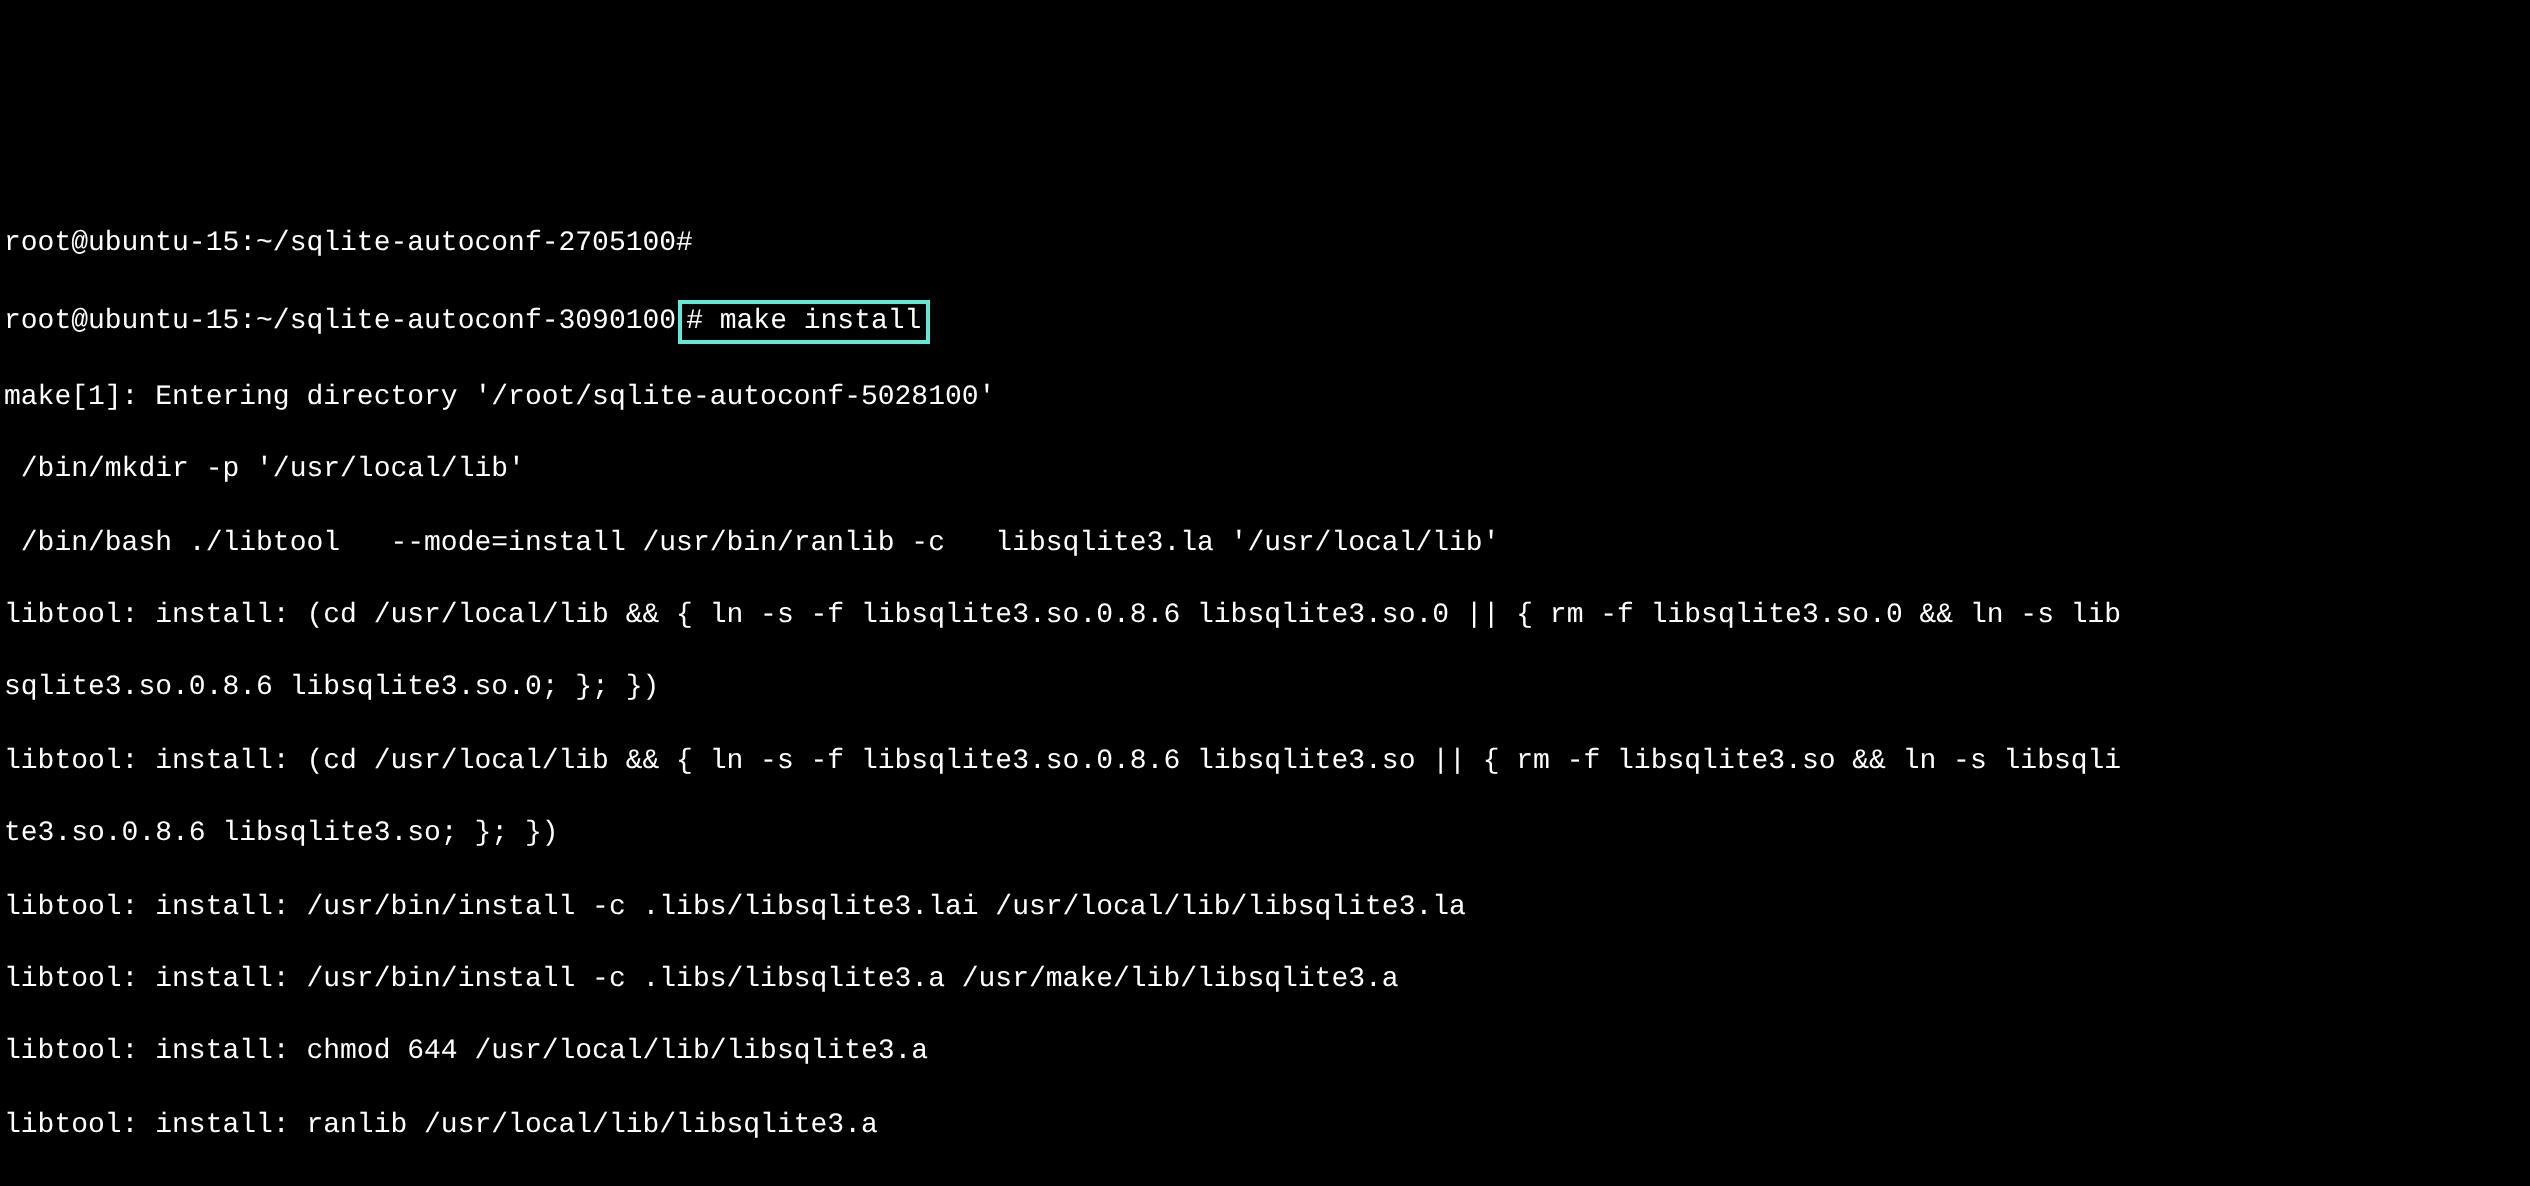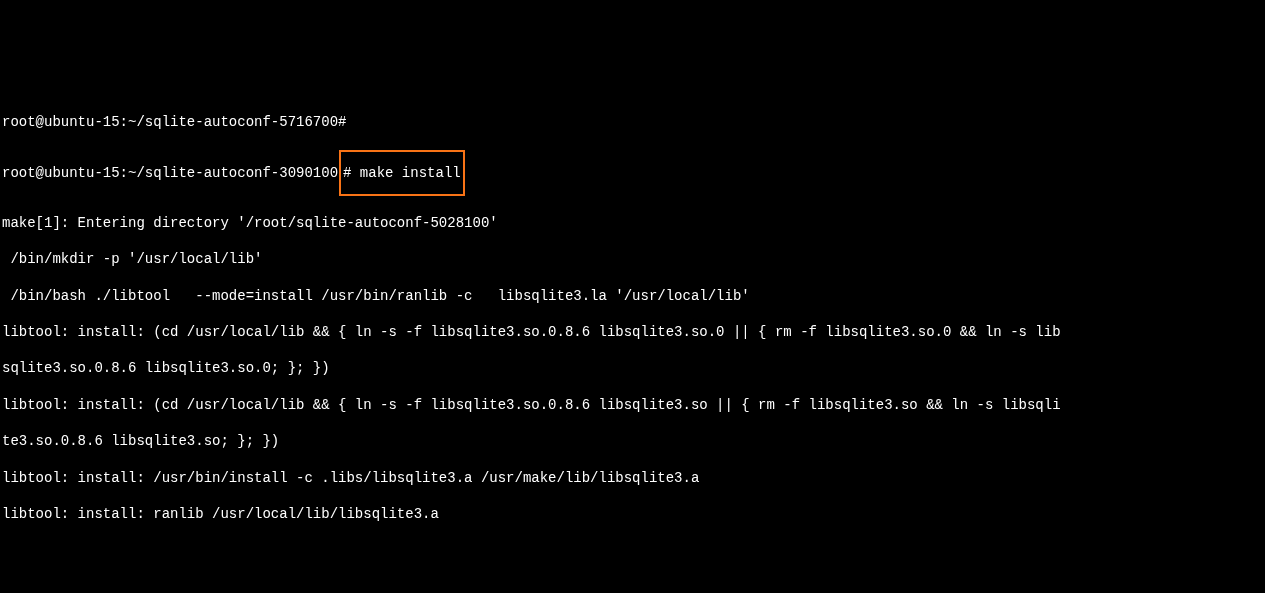--- a/index.html
+++ b/index.html
@@ -16,42 +16,44 @@
     white-space: pre;
   }
   .terminal {
     padding: 4px 0 0 2px;
   }
   .line {
     display: block;
     white-space: pre;
   }
   .highlight-box {
-    border: 2px solid #f97316;
-    padding: 12px 2px;
+    border: 2px solid #5eead4;
+    padding: 0 2px;
     margin: 0 1px;
     display: inline-block;
   }
 </style>
 </head>
 <body>
 
 
 
 <div class="terminal">
-<span class="line">root@ubuntu-15:~/sqlite-autoconf-5716700#</span>
+<span class="line">root@ubuntu-15:~/sqlite-autoconf-2705100#</span>
 <span class="line"><span>root@ubuntu-15:~/sqlite-autoconf-3090100</span><span class="highlight-box"># make install</span></span>
 <span class="line">make[1]: Entering directory '/root/sqlite-autoconf-5028100'</span>
 <span class="line"> /bin/mkdir -p '/usr/local/lib'</span>
 <span class="line"> /bin/bash ./libtool   --mode=install /usr/bin/ranlib -c   libsqlite3.la '/usr/local/lib'</span>
 <span class="line">libtool: install: (cd /usr/local/lib &amp;&amp; { ln -s -f libsqlite3.so.0.8.6 libsqlite3.so.0 || { rm -f libsqlite3.so.0 &amp;&amp; ln -s lib</span>
 <span class="line">sqlite3.so.0.8.6 libsqlite3.so.0; }; })</span>
 <span class="line">libtool: install: (cd /usr/local/lib &amp;&amp; { ln -s -f libsqlite3.so.0.8.6 libsqlite3.so || { rm -f libsqlite3.so &amp;&amp; ln -s libsqli</span>
 <span class="line">te3.so.0.8.6 libsqlite3.so; }; })</span>
+<span class="line">libtool: install: /usr/bin/install -c .libs/libsqlite3.lai /usr/local/lib/libsqlite3.la</span>
 <span class="line">libtool: install: /usr/bin/install -c .libs/libsqlite3.a /usr/make/lib/libsqlite3.a</span>
+<span class="line">libtool: install: chmod 644 /usr/local/lib/libsqlite3.a</span>
 <span class="line">libtool: install: ranlib /usr/local/lib/libsqlite3.a</span>
 
 
 
 
 <span class="line"></span>
 
 
 
 

